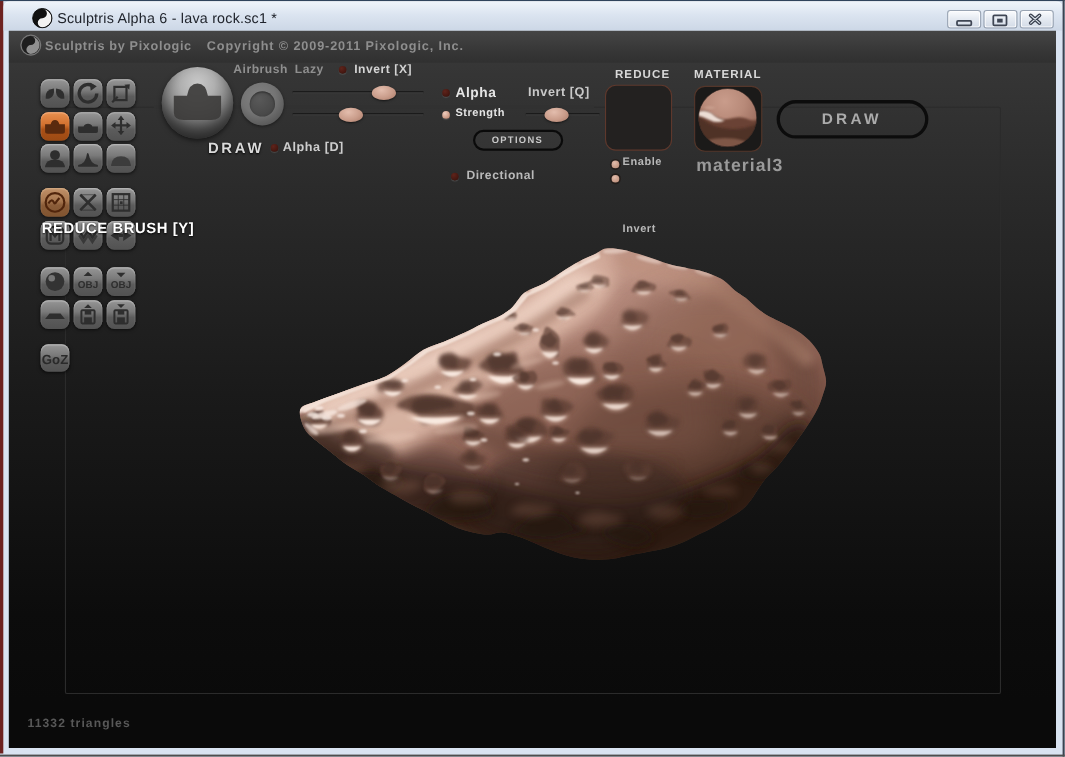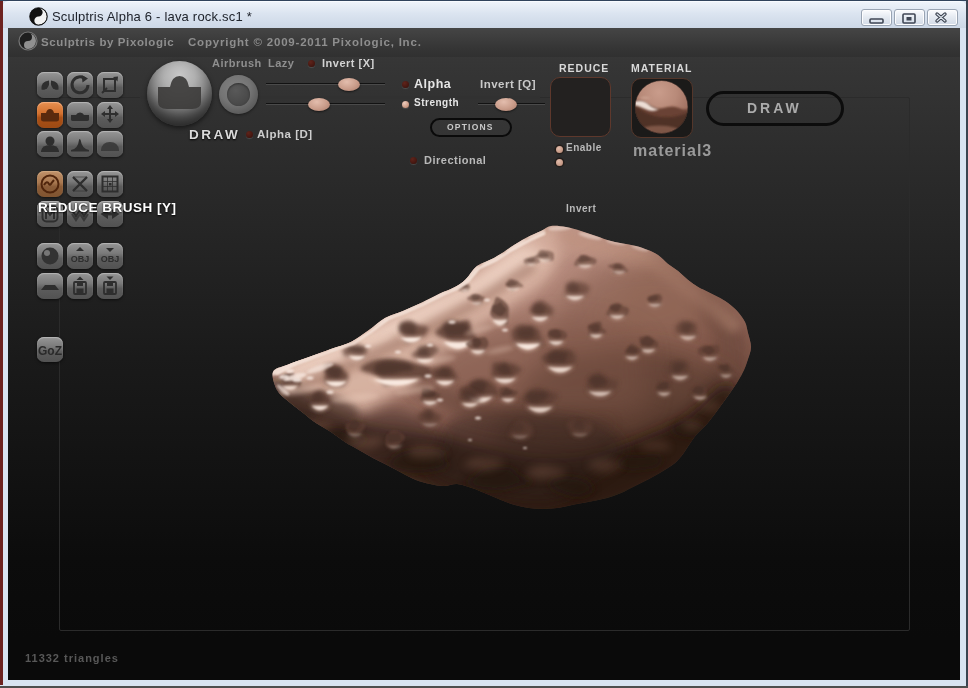--- a/index.html
+++ b/index.html
@@ -264,21 +264,21 @@
     </svg>
   </div>
 <div class="tb" style="left:97px;top:272.5px;">
     <svg width="26" height="26" viewBox="0 0 26 26">
       <path d="M13,7 l3.5,-3.5 h-7 Z" fill="#2e2e2e"></path>
       <rect x="7" y="9" width="12" height="12" rx="1" fill="none" stroke="#2e2e2e" stroke-width="1.8"></rect>
       <rect x="10" y="9" width="6" height="4" fill="#2e2e2e"></rect>
       <rect x="9.5" y="15.5" width="7" height="5.5" fill="#2e2e2e"></rect>
     </svg>
   </div>
-<div class="tb" style="left:37px;top:312.5px;height:25px;margin-top:24px;">
+<div class="tb" style="left:37px;top:312.5px;height:25px;">
     <svg width="26" height="25" viewBox="0 0 26 25">
       <text x="13" y="17.5" font-size="12" font-weight="bold" fill="#2a2a2a" text-anchor="middle" font-family="Liberation Sans">GoZ</text>
     </svg>
   </div>
 <div class="lbl" style="left:38px;top:199.5px;font-size:13.5px;color:#fff;letter-spacing:0.5px;text-shadow:0 1px 2px rgba(0,0,0,.85),0 0 1px rgba(0,0,0,.5);z-index:40;">REDUCE BRUSH [Y]</div>
 <svg width="530" height="310" viewBox="0 0 530 310" style="position:absolute;left:250px;top:210px;">
 <defs>
 <linearGradient id="rg" x1="0.15" y1="0.05" x2="0.58" y2="1">
  <stop offset="0" stop-color="#c9a192"></stop>
         <stop offset="0.3" stop-color="#b3887a"></stop>

